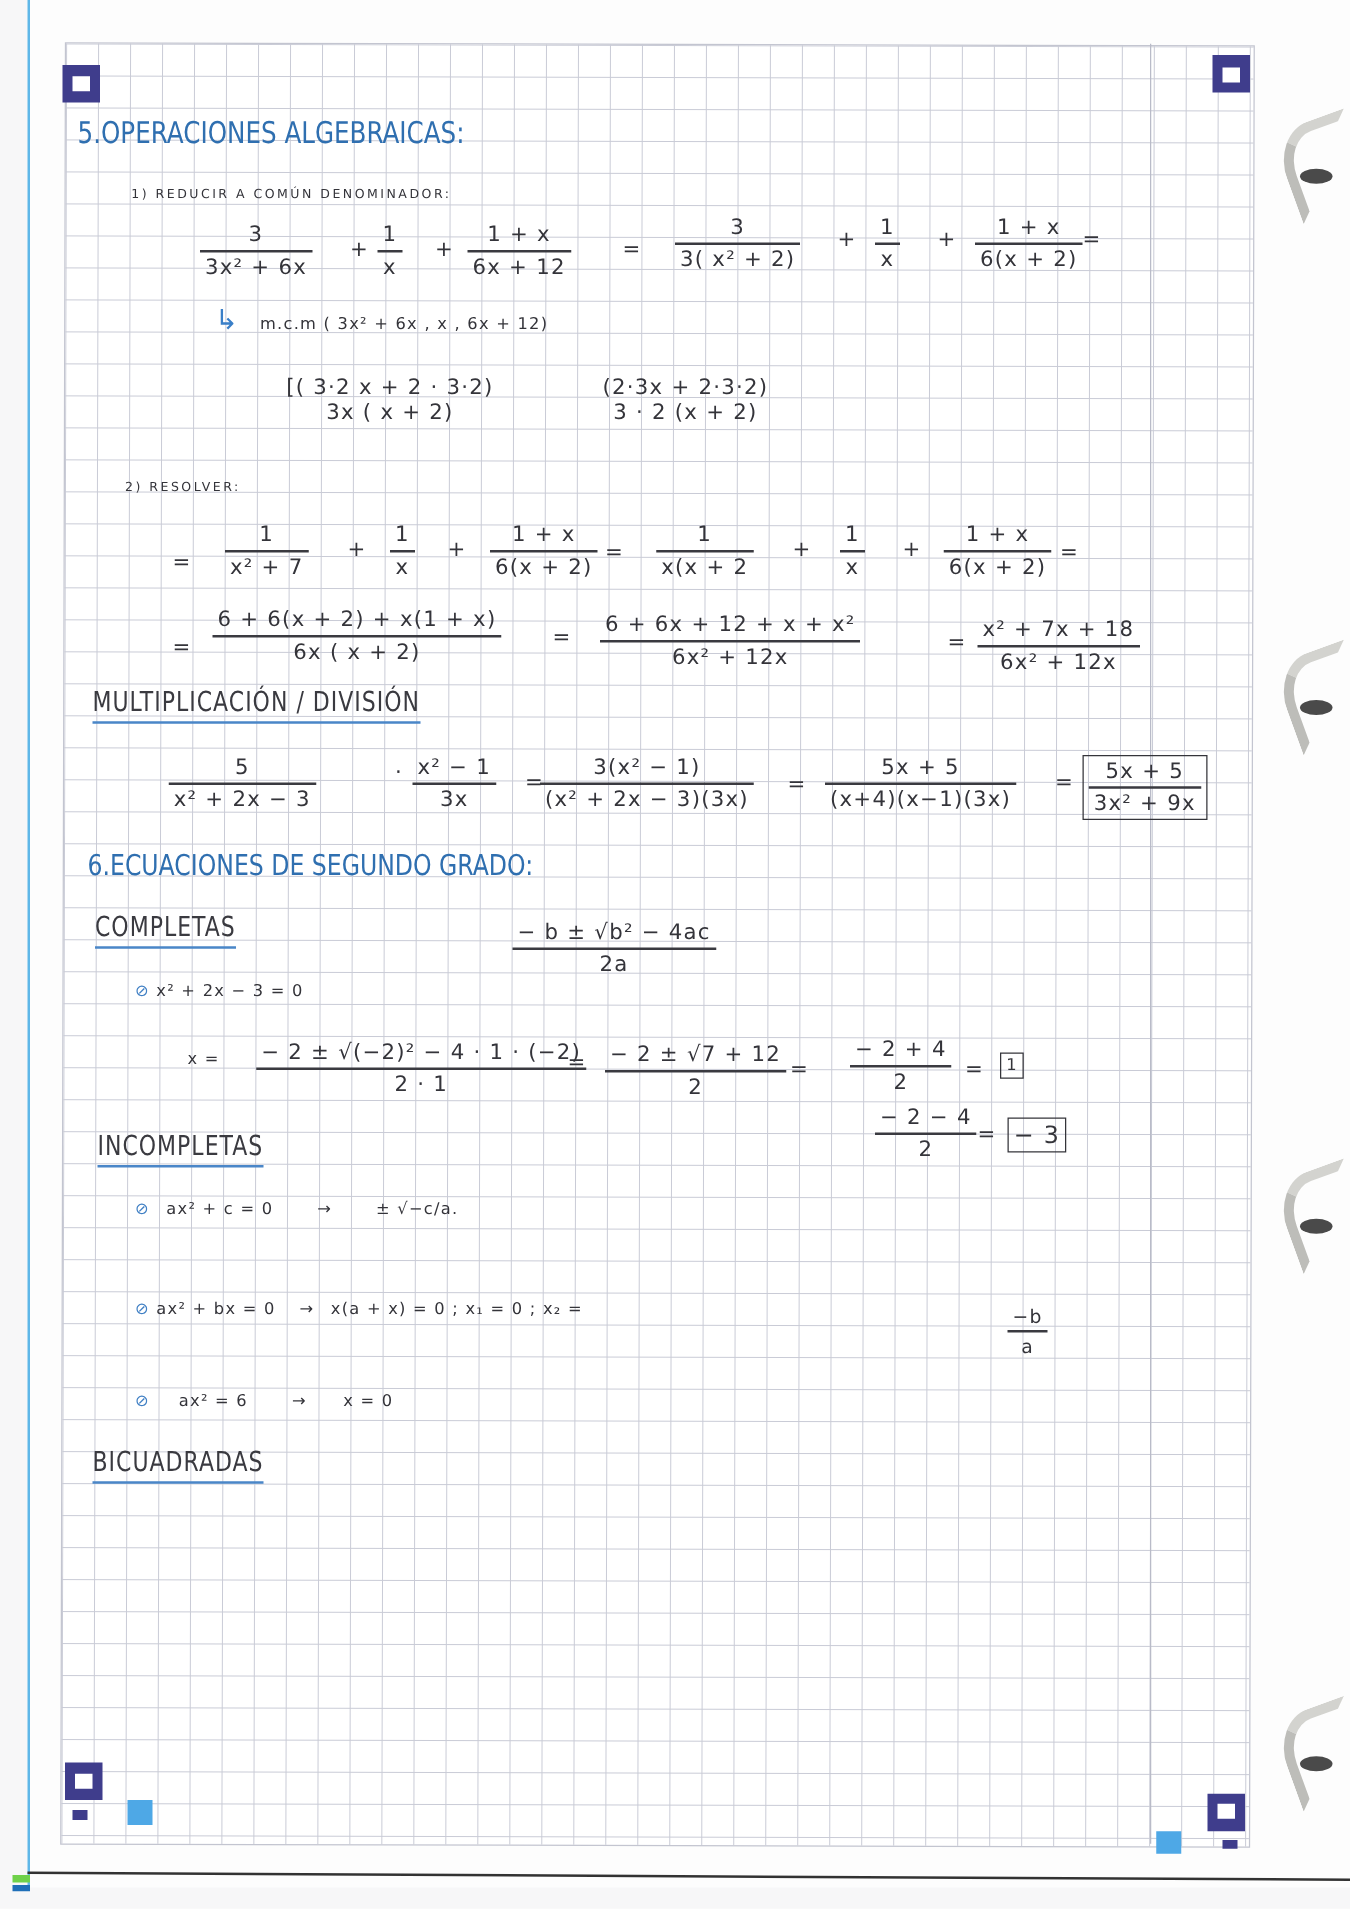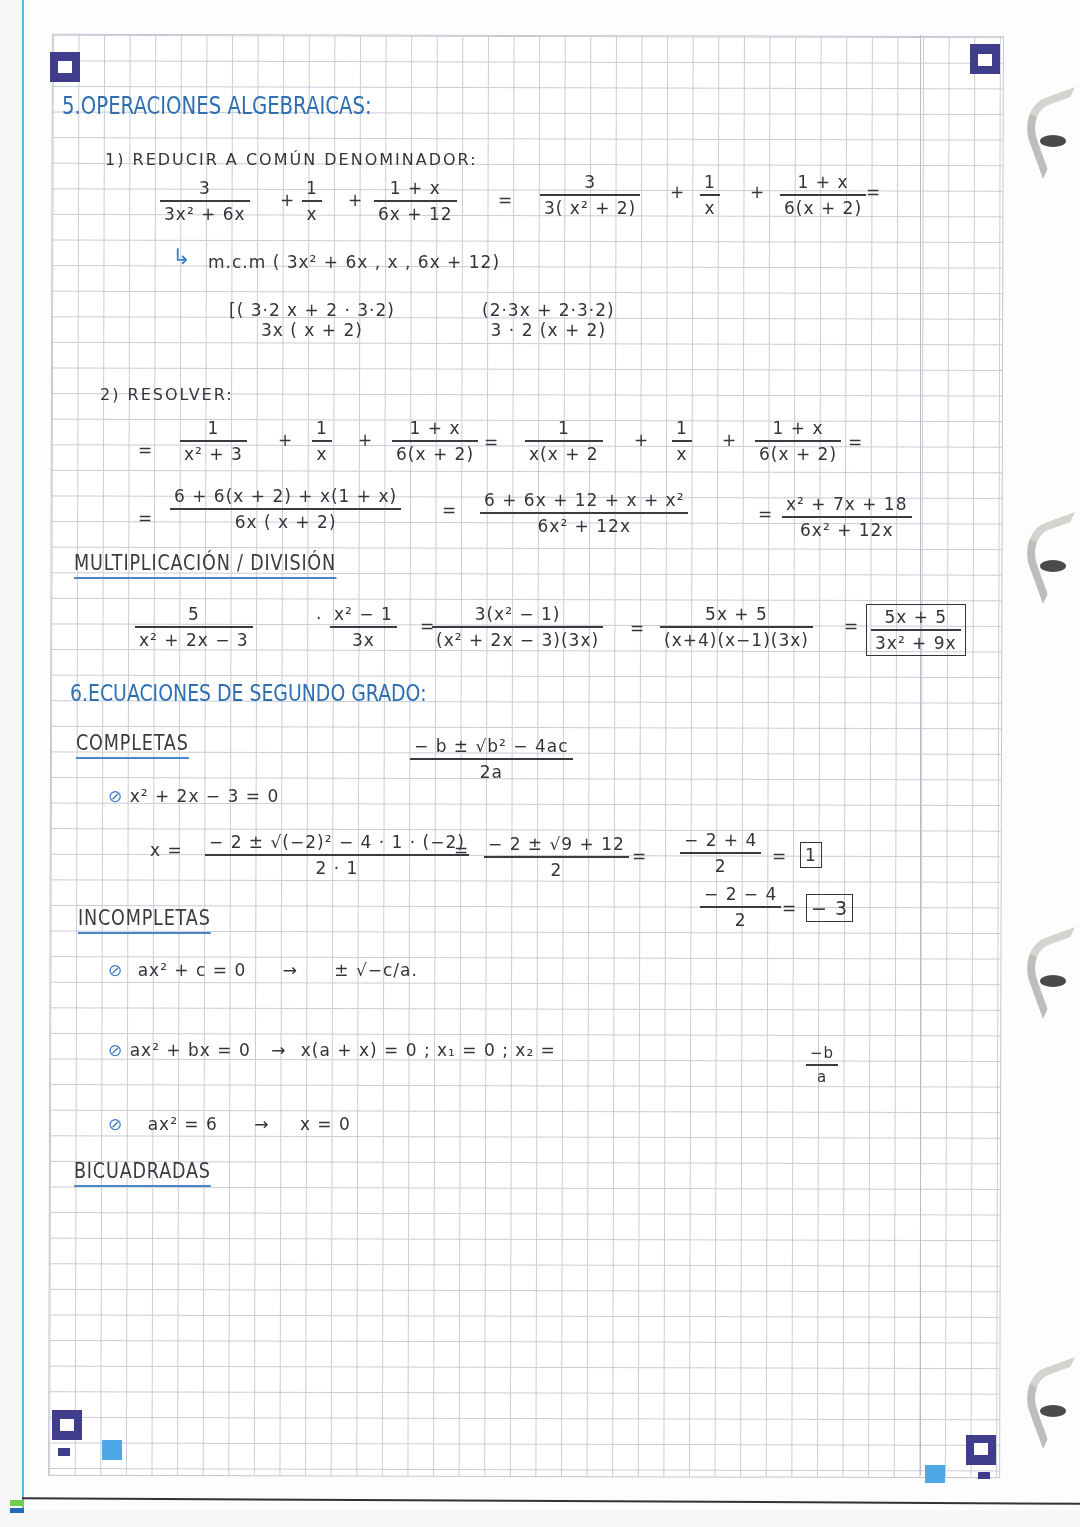--- a/index.html
+++ b/index.html
@@ -59,22 +59,22 @@
   .title-blue {
     font-family:"DejaVu Sans", sans-serif;
     color:#2f6fb0; font-size:24px; letter-spacing:0px;
     transform:scaleX(0.82); transform-origin:left center;
   }
   .heading-u {
     font-size:22px; color:#3a3a40;
     transform:scaleX(0.8); transform-origin:left center;
     border-bottom:2px solid #4a86c8; padding-bottom:2px;
   }
-  .small { font-size:16px; letter-spacing:2px; }
-  .eq { font-size:17px; }
+  .small { font-size:10px; letter-spacing:2px; }
+  .eq { font-size:13px; }
   .frac {
     position:absolute; display:inline-flex; flex-direction:column; align-items:center;
     font-size:17px; color:#34343a; letter-spacing:1px; white-space:nowrap;
   }
   .frac .num { padding:0 4px; }
   .frac .bar { align-self:stretch; height:1.5px; background:#3a3a40; margin:2px 0; }
   .frac .den { padding:0 4px; }
   .op { position:absolute; font-size:17px; color:#34343a; }
   .boxed { border:1.5px solid #34343a; padding:2px 4px; }
   .bullet { color:#3f7fc4; }
@@ -176,21 +176,21 @@
     <span class="num">(2·3x + 2·3·2)</span>
     <span class="den">3 · 2 (x + 2)</span>
   </div>
 
 <div class="hw small" style="left:100px;top:385px">2) RESOLVER:</div>
 
 <div class="op" style="left:138px;top:440px">=</div>
 <div class="frac" style="left:180px;top:418px">
     <span class="num">1</span>
     <span class="bar"></span>
-    <span class="den">x² + 3</span>
+    <span class="den">x² + 7</span>
   </div>
 <div class="op" style="left:278px;top:430px">+</div>
 <div class="frac" style="left:312px;top:418px">
     <span class="num">1</span>
     <span class="bar"></span>
     <span class="den">x</span>
   </div>
 <div class="op" style="left:358px;top:430px">+</div>
 <div class="frac" style="left:392px;top:418px">
     <span class="num">1 + x</span>
@@ -280,21 +280,21 @@
 <div class="hw eq" style="left:108px;top:786px"><span class="bullet">⊘</span> <span>x² + 2x − 3 = 0</span></div>
 
 <div class="hw eq" style="left:150px;top:840px">x =</div>
 <div class="frac" style="left:205px;top:832px">
     <span class="num">− 2 ± √(−2)² − 4 · 1 · (−2)</span>
     <span class="bar"></span>
     <span class="den">2 · 1</span>
   </div>
 <div class="op" style="left:454px;top:840px">=</div>
 <div class="frac" style="left:484px;top:834px">
-    <span class="num">− 2 ± √9 + 12</span>
+    <span class="num">− 2 ± √7 + 12</span>
     <span class="bar"></span>
     <span class="den">2</span>
   </div>
 <div class="op" style="left:632px;top:846px">=</div>
 
 <div class="frac" style="left:680px;top:830px">
     <span class="num">− 2 + 4</span>
     <span class="bar"></span>
     <span class="den">2</span>
   </div>

